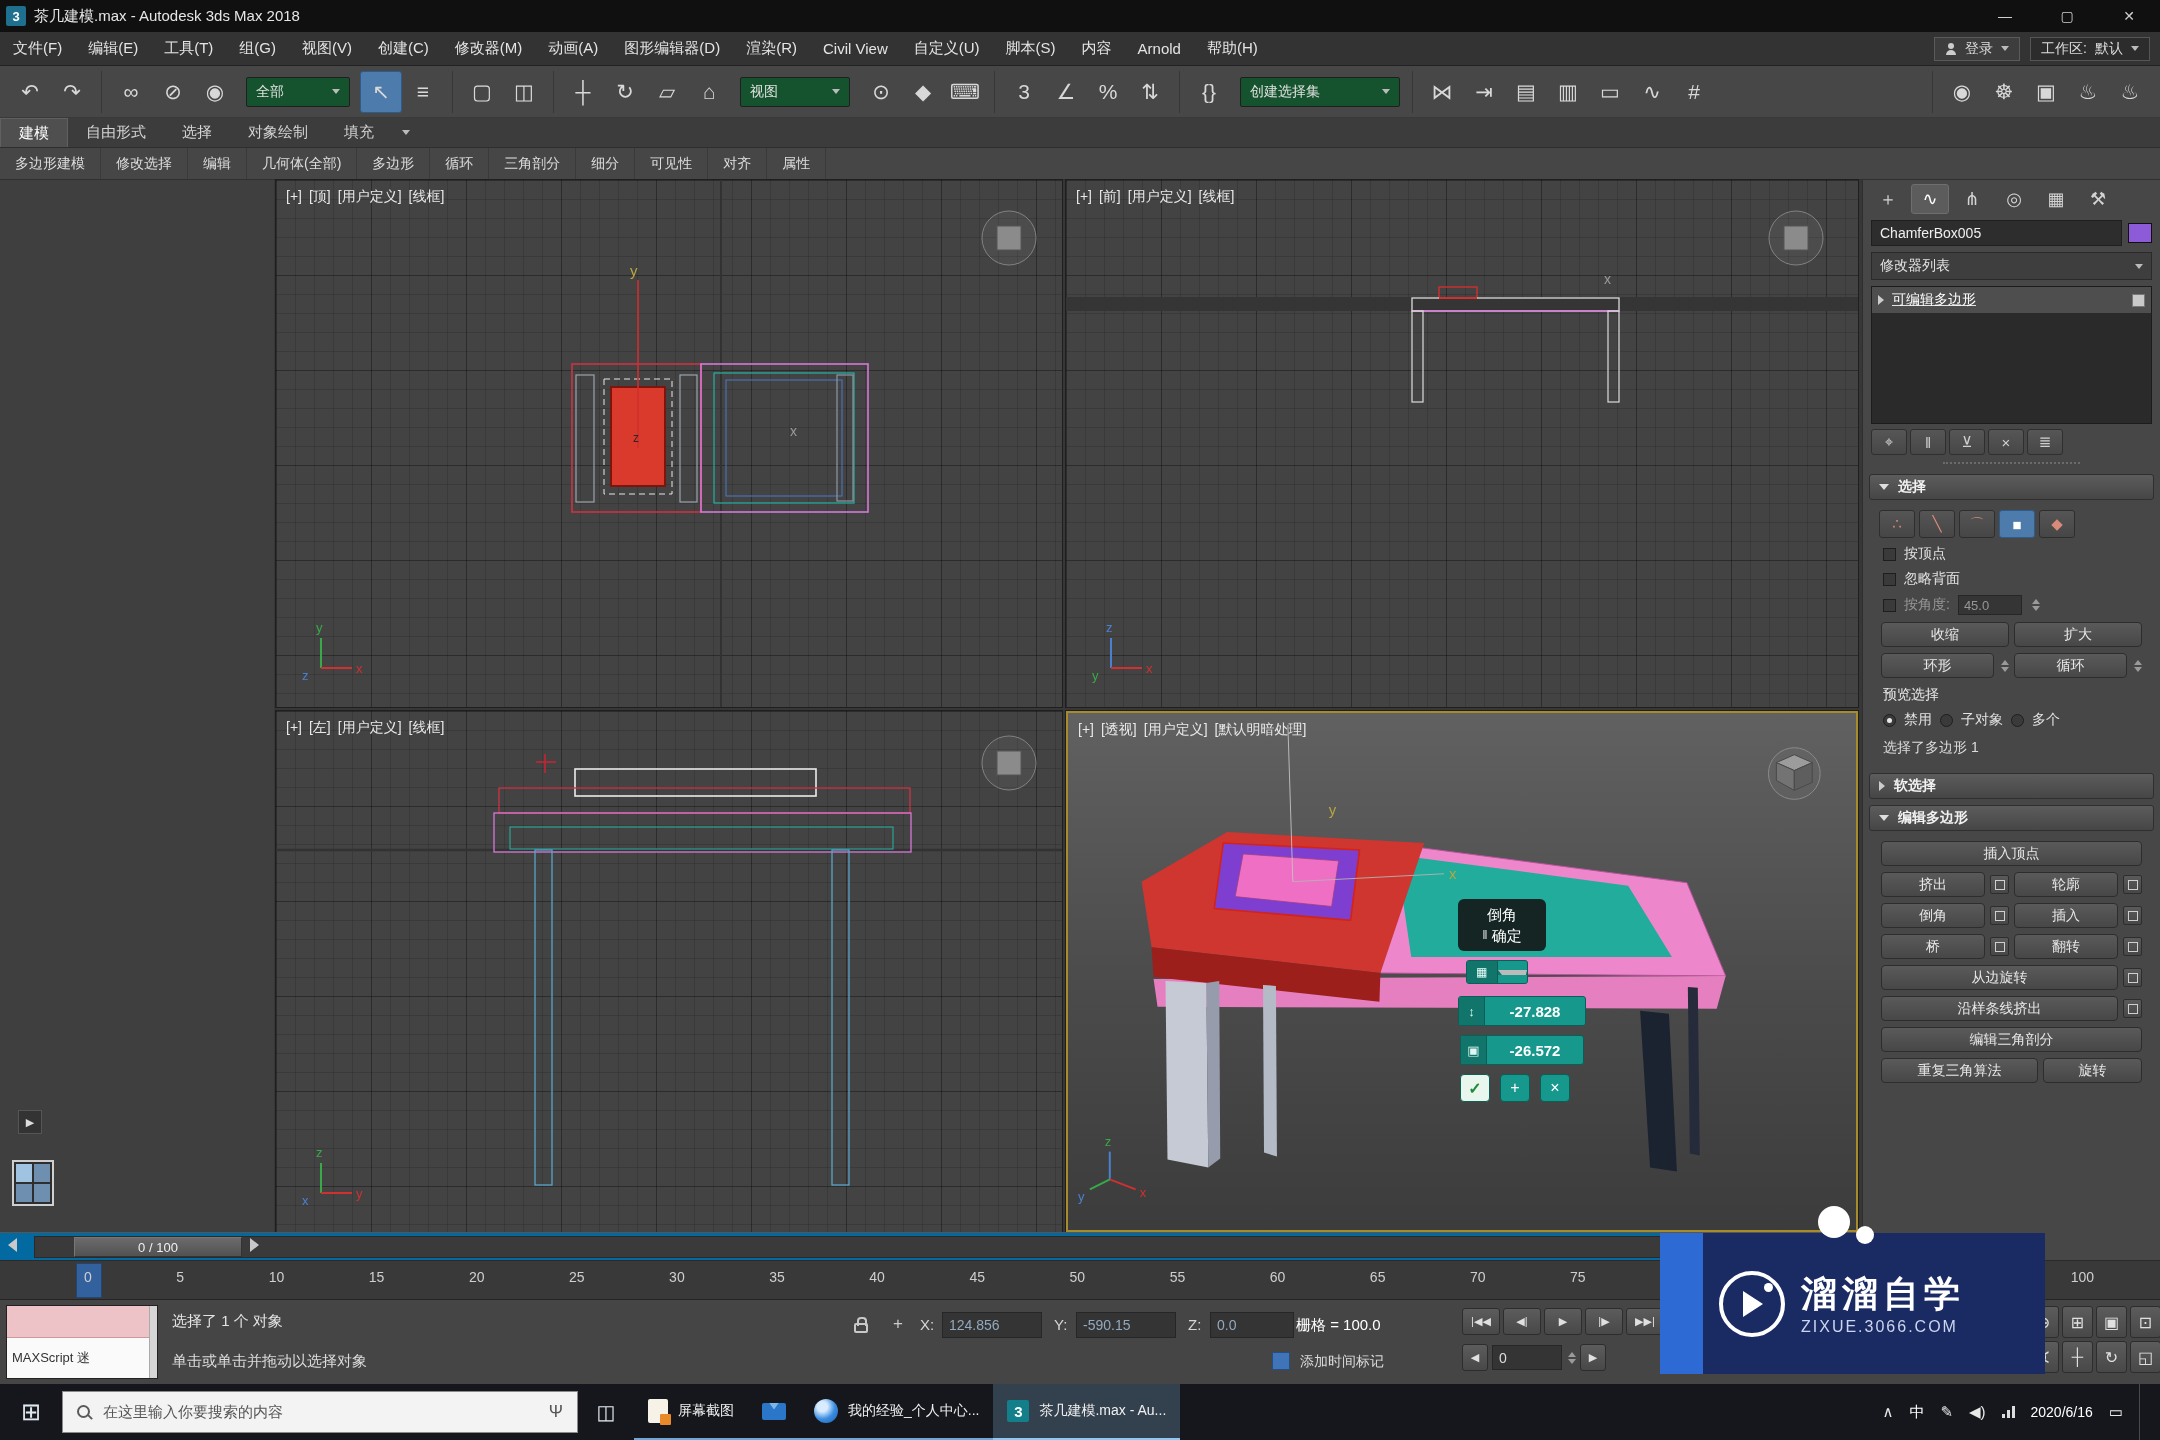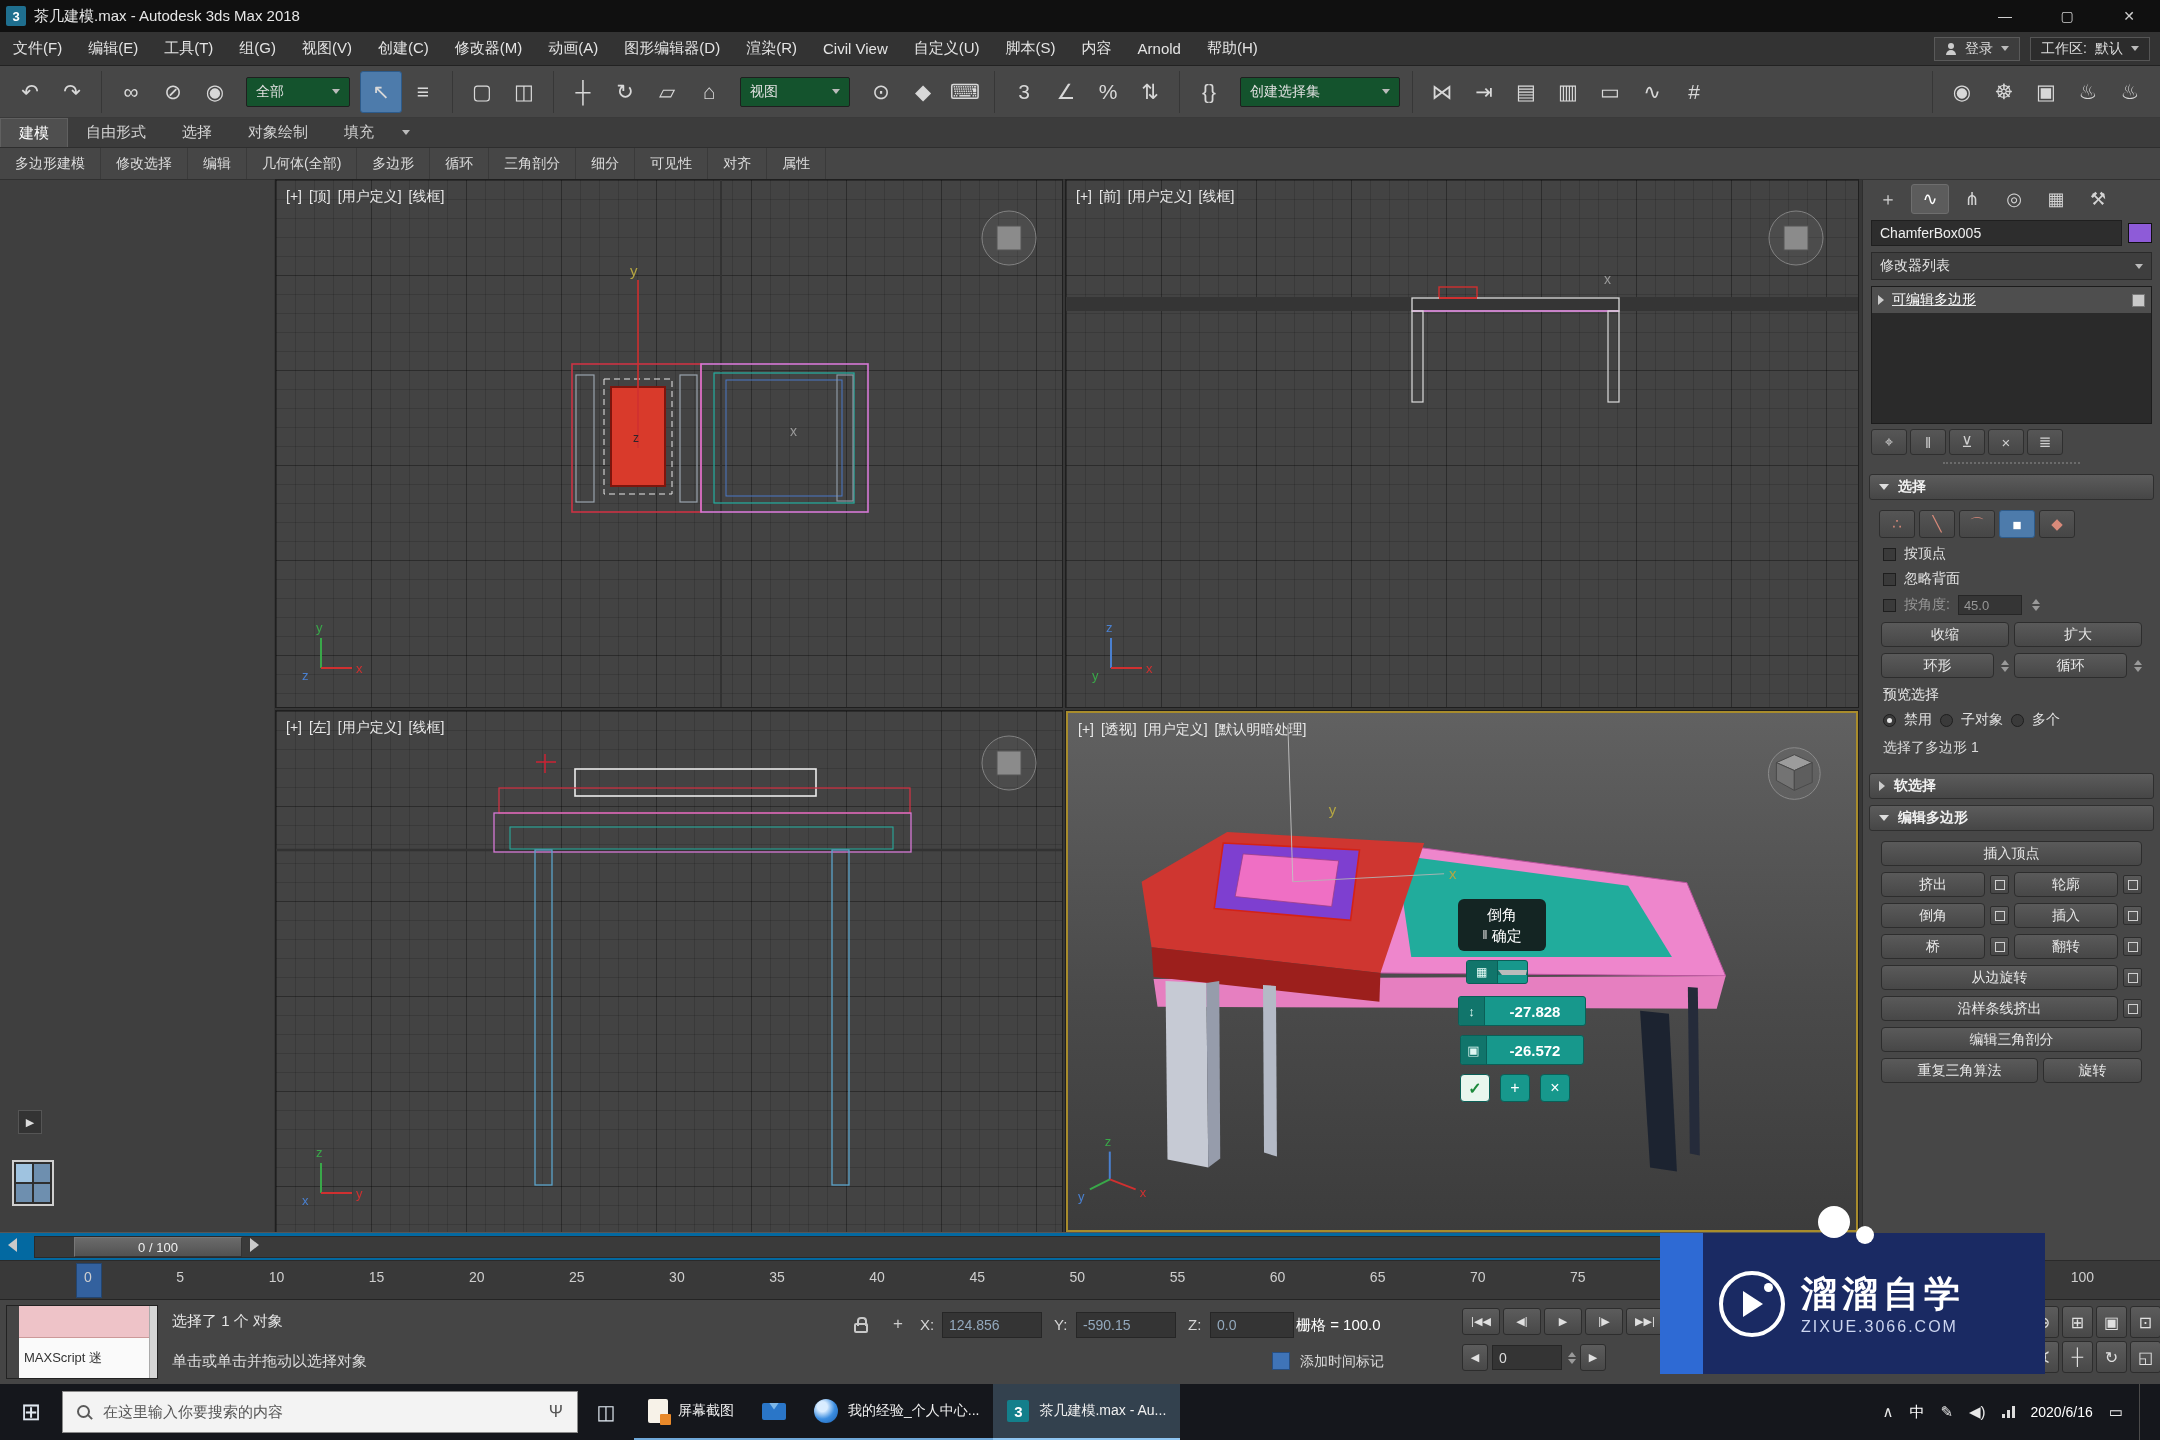--- a/index.html
+++ b/index.html
@@ -126,21 +126,21 @@
   .ts-handle{position:absolute;left:74px;top:4px;width:168px;height:20px;background:linear-gradient(#6b6b6b,#525252);border:1px solid #777;border-bottom-color:#333;border-right-color:#333;color:#f0f0f0;font-size:13px;display:flex;align-items:center;justify-content:center;}
   .ts-next{position:absolute;left:250px;top:5px;}
   .tl-left{width:0;height:0;border-top:7px solid transparent;border-bottom:7px solid transparent;border-right:9px solid #c9c9c9;}
   .tl-right{width:0;height:0;border-top:7px solid transparent;border-bottom:7px solid transparent;border-left:9px solid #c9c9c9;}
   .ruler{position:absolute;left:0;top:1260px;width:2160px;height:40px;background:#393939;border-top:1px solid #2a2a2a;border-bottom:1px solid #242424;}
   .frame-marker{position:absolute;left:76px;top:2px;width:26px;height:35px;background:#33619e;border:1px solid #23456f;}
   .ruler-ticks{position:absolute;left:84px;top:8px;width:2010px;display:flex;justify-content:space-between;color:#cfcfcf;font-size:14px;z-index:2;}
 
   
   .statusbar{position:absolute;left:0;top:1300px;width:2160px;height:84px;background:#454545;color:#e4e4e4;font-size:15px;}
-  .listener{position:absolute;left:6px;top:5px;width:152px;height:74px;border:1px solid #222;padding-left:12px;}
+  .listener{position:absolute;left:6px;top:5px;width:152px;height:74px;border:1px solid #222;}
   .lis-pink{height:32px;background:#eec3c8;border-bottom:1px solid #c99;}
   .lis-white{height:40px;background:#fafafa;color:#333;font-size:13px;display:flex;align-items:center;padding:0 5px;}
   .lis-scroll{position:absolute;right:0;top:0;width:8px;height:100%;background:#d6d6d6;border-left:1px solid #aaa;}
   .lockbtn{position:absolute;left:846px;top:10px;width:30px;height:28px;display:flex;align-items:center;justify-content:center;}
   .lock{width:14px;height:10px;border:2px solid #c8c8c8;border-radius:2px;position:relative;margin-top:7px;}
   .lock::before{content:"";position:absolute;left:1px;top:-8px;width:6px;height:7px;border:2px solid #c8c8c8;border-bottom:none;border-radius:4px 4px 0 0;}
   .coordbtn{position:absolute;left:884px;top:10px;width:28px;height:28px;display:flex;align-items:center;justify-content:center;color:#ccc;font-size:17px;}
   .coordlbl{position:absolute;top:16px;color:#d6d6d6;}
   .coordfield{position:absolute;top:12px;height:26px;background:#343434;border:1px solid #262626;color:#93a9bd;font-size:14px;display:flex;align-items:center;padding:0 6px;}
   .gridtxt{position:absolute;left:1296px;top:16px;color:#ffffff;}

